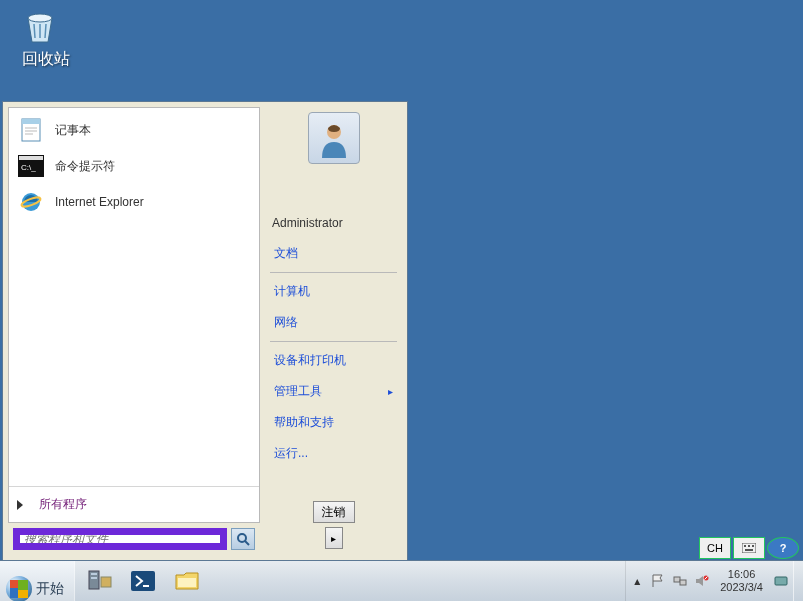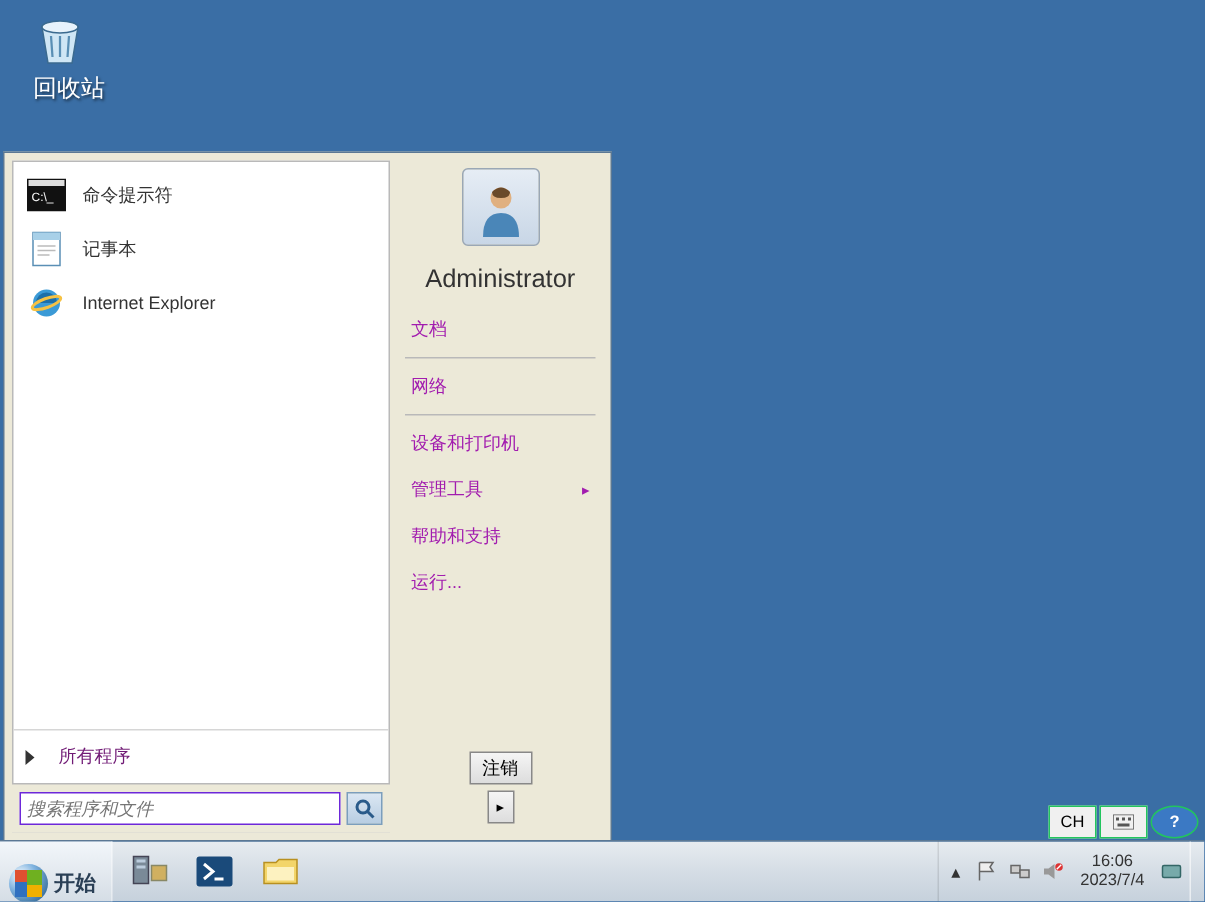--- a/index.html
+++ b/index.html
@@ -15,38 +15,38 @@
   .start-menu { position: absolute; left: 2px; bottom: 41px; width: 406px; height: 459px;
     background: #ece9d8; border: 1px solid #5b7894; border-bottom: none; display: flex; }
   .sm-left { width: 252px; background: #fff; border: 1px solid #b9b9b9; margin: 5px 0 5px 5px;
     display: flex; flex-direction: column; }
   .sm-programs { flex: 1; padding: 4px 0; }
   .prog-item { display: flex; align-items: center; padding: 4px 8px; height: 36px; cursor: pointer; font-size: 12px; color: #333; }
   .prog-item .ic { width: 28px; height: 28px; margin-right: 10px; flex-shrink: 0; display:flex; align-items:center; justify-content:center; }
   .sm-allprog { border-top: 1px solid #d6d6d6; height: 36px; display: flex; align-items: center; padding: 0 8px; font-size: 12px; color: #701a75; cursor: pointer; }
   .sm-allprog .arrow { width: 0; height: 0; border-top: 5px solid transparent; border-bottom: 5px solid transparent; border-left: 6px solid #333; margin-right: 16px; }
   .sm-search-row { display: flex; padding: 5px; gap: 4px; background: #ece9d8; margin: 0 -1px -1px -1px; border-top: 1px solid #b9b9b9; }
-  .sm-search { flex: 1; height: 22px; border: 1px solid #6d28d9; font-size: 12px; padding: 1px 4px; background: #fff; font-style: italic; color: #555; }
+  .sm-search { flex: 1; height: 22px; border: 7px solid #6d28d9; font-size: 12px; padding: 1px 4px; background: #fff; font-style: italic; color: #555; }
   .sm-search-btn { width: 24px; height: 22px; border: 1px solid #7b9ebd; background: linear-gradient(#dbe7f3,#b7cde2); display:flex; align-items:center; justify-content:center; cursor:pointer; }
   
   .sm-right { flex: 1; padding: 6px 0; display: flex; flex-direction: column; }
   .user-pic { width: 52px; height: 52px; margin: 4px auto 8px; border: 1px solid #9aa7b5; background: linear-gradient(#e6edf5,#c8d6e6); border-radius: 4px; display:flex; align-items:center; justify-content:center; }
-  .user-name { text-align: center; font-size: 17px; color: #333; padding: 4px 12px 8px; }
-  .sm-right .mit { font-size: 12px; color: #a21caf; padding: 7px 14px; cursor: pointer; display:flex; align-items:center; justify-content:space-between; }
+  .user-name { text-align: left; font-size: 12px; color: #333; padding: 4px 12px 8px; margin-top: 40px; }
+  .sm-right .mit { font-size: 12px; color: #1d4ed8; padding: 7px 14px; cursor: pointer; display:flex; align-items:center; justify-content:space-between; }
   .sm-right .sep { border-top: 1px solid #b9b9b9; margin: 3px 10px; }
   .logoff-row { margin-top: auto; padding: 5px 6px; display:flex; gap:4px; align-items:center;flex-direction:column; }
   .logoff-btn { height: 22px; border: 1px solid #888; background: linear-gradient(#f5f5f5,#ddd); font-size: 12px; padding: 0 8px; display:flex; align-items:center; gap:4px; cursor:pointer; }
   .logoff-split { height:22px; width:18px; border:1px solid #888; background: linear-gradient(#f5f5f5,#ddd); display:flex; align-items:center; justify-content:center; cursor:pointer; }
   
   
   .taskbar { position: absolute; left: 0; right: 0; bottom: 0; height: 41px;
     background: linear-gradient(#e7ecf0, #d5dde5 50%, #c6d1dc); border-top: 1px solid #5b7894;
     display: flex; align-items: stretch; }
   .start-btn { display: flex; align-items: center; padding: 16px 10px 0 6px; cursor: pointer;
-    border-right: 1px solid rgba(255,255,255,0.4); background: linear-gradient(#f2f6fa,#d5dde5); font-weight: bold; }
+    border-right: 1px solid rgba(255,255,255,0.4); background: linear-gradient(#f2f6fa,#d5dde5); }
   .win-orb { width: 26px; height: 26px; border-radius: 50%; background: radial-gradient(circle at 30% 30%, #fff, #7fb3e0 40%, #1a4f7a); margin-right: 4px; position:relative; overflow:hidden; }
   .win-orb::before, .win-orb::after { content:""; position:absolute; }
   .win-orb::before { width:10px; height:10px; background:#e05030; top:4px; left:4px; }
   .win-orb::after { width:10px; height:10px; background:#6fb020; top:4px; right:4px; }
   .win-orb-inner1 { position:absolute; width:10px; height:10px; background:#3070c0; bottom:4px; left:4px; }
   .win-orb-inner2 { position:absolute; width:10px; height:10px; background:#f0b000; bottom:4px; right:4px; }
   .start-lbl { font-size: 14px; color: #2a3f55; }
   .tb-icons { display: flex; align-items: center; padding: 0 4px; gap: 4px; }
   .tb-ic { width: 40px; height: 34px; margin: 3px 0; display:flex; align-items:center; justify-content:center; border-radius: 2px; cursor: pointer; }
   .tray { margin-left: auto; display: flex; align-items: center; padding: 0 4px; gap: 6px; border-left: 1px solid rgba(0,0,0,0.1); }
@@ -85,42 +85,42 @@
       </svg>
   </div>
   <div class="lang-btn" style="background:#3b79c4;color:#fff;border-radius:50%;font-weight:bold;">?</div>
 </div>
 
 <div class="start-menu">
   <div class="sm-left">
     <div class="sm-programs">
       <div class="prog-item">
         <div class="ic">
-          <svg width="26" height="22" viewBox="0 0 26 22">
-              <rect width="26" height="22" fill="#111"></rect>
-              <rect x="1" y="1" width="24" height="4" fill="#ddd"></rect>
-              <text x="3" y="15" font-size="8" fill="#fff" font-family="monospace">C:\_</text>
-            </svg>
-        </div>
-        <span>命令提示符</span>
-      </div>
-      <div class="prog-item">
-        <div class="ic">
           <svg width="26" height="26" viewBox="0 0 26 26">
               <rect x="4" y="2" width="18" height="22" fill="#fff" stroke="#5a8fb5"></rect>
               <rect x="4" y="2" width="18" height="5" fill="#a8d0e8"></rect>
               <line x1="7" y1="11" x2="19" y2="11" stroke="#bbb"></line>
               <line x1="7" y1="14" x2="19" y2="14" stroke="#bbb"></line>
               <line x1="7" y1="17" x2="15" y2="17" stroke="#bbb"></line>
             </svg>
         </div>
         <span>记事本</span>
       </div>
       <div class="prog-item">
         <div class="ic">
+          <svg width="26" height="22" viewBox="0 0 26 22">
+              <rect width="26" height="22" fill="#111"></rect>
+              <rect x="1" y="1" width="24" height="4" fill="#ddd"></rect>
+              <text x="3" y="15" font-size="8" fill="#fff" font-family="monospace">C:\_</text>
+            </svg>
+        </div>
+        <span>命令提示符</span>
+      </div>
+      <div class="prog-item">
+        <div class="ic">
           <svg width="26" height="26" viewBox="0 0 26 26">
               <circle cx="13" cy="13" r="9" fill="#3b9ad6"></circle>
               <path d="M6 13 A7 7 0 0 1 20 13 L6 13" fill="#1e6fa8"></path>
               <ellipse cx="13" cy="13" rx="10" ry="3" fill="none" stroke="#f6c244" stroke-width="2" transform="rotate(-20 13 13)"></ellipse>
             </svg>
         </div>
         <span>Internet Explorer</span>
       </div>
     </div>
     <div class="sm-allprog">
@@ -145,20 +145,23 @@
         <path d="M8 40 Q8 24 20 24 Q32 24 32 40 Z" fill="#4a86b8"></path>
       </svg>
     </div>
     <div class="user-name">Administrator</div>
     <div id="right-items">
         <div class="mit">
           <span>文档</span>
         </div>
         <div class="sep"></div>
         <div class="mit">
+          <span>计算机</span>
+        </div>
+        <div class="mit">
           <span>网络</span>
         </div>
         <div class="sep"></div>
         <div class="mit">
           <span>设备和打印机</span>
         </div>
         <div class="mit">
           <span>管理工具</span>
           <span style="font-size: 10px;">▸</span>
         </div>
@@ -225,21 +228,21 @@
     </div>
     <div class="t-ic">
       <svg width="14" height="14" viewBox="0 0 14 14">
           <path d="M1 5 L4 5 L8 2 L8 12 L4 9 L1 9 Z" fill="#999"></path>
           <circle cx="11" cy="4" r="2.5" fill="#d33"></circle>
           <line x1="9.5" y1="5.5" x2="12.5" y2="2.5" stroke="#fff"></line>
         </svg>
     </div>
     <div class="clock">
       <div>16:06</div>
-      <div>2023/7/4</div>
+      <div>2023/3/4</div>
     </div>
     <div class="t-ic">
       <svg width="14" height="14" viewBox="0 0 14 14">
           <rect x="1" y="3" width="12" height="8" rx="1" fill="#7aa" stroke="#366"></rect>
         </svg>
     </div>
   </div>
   <div class="show-desktop"></div>
 </div>
 

